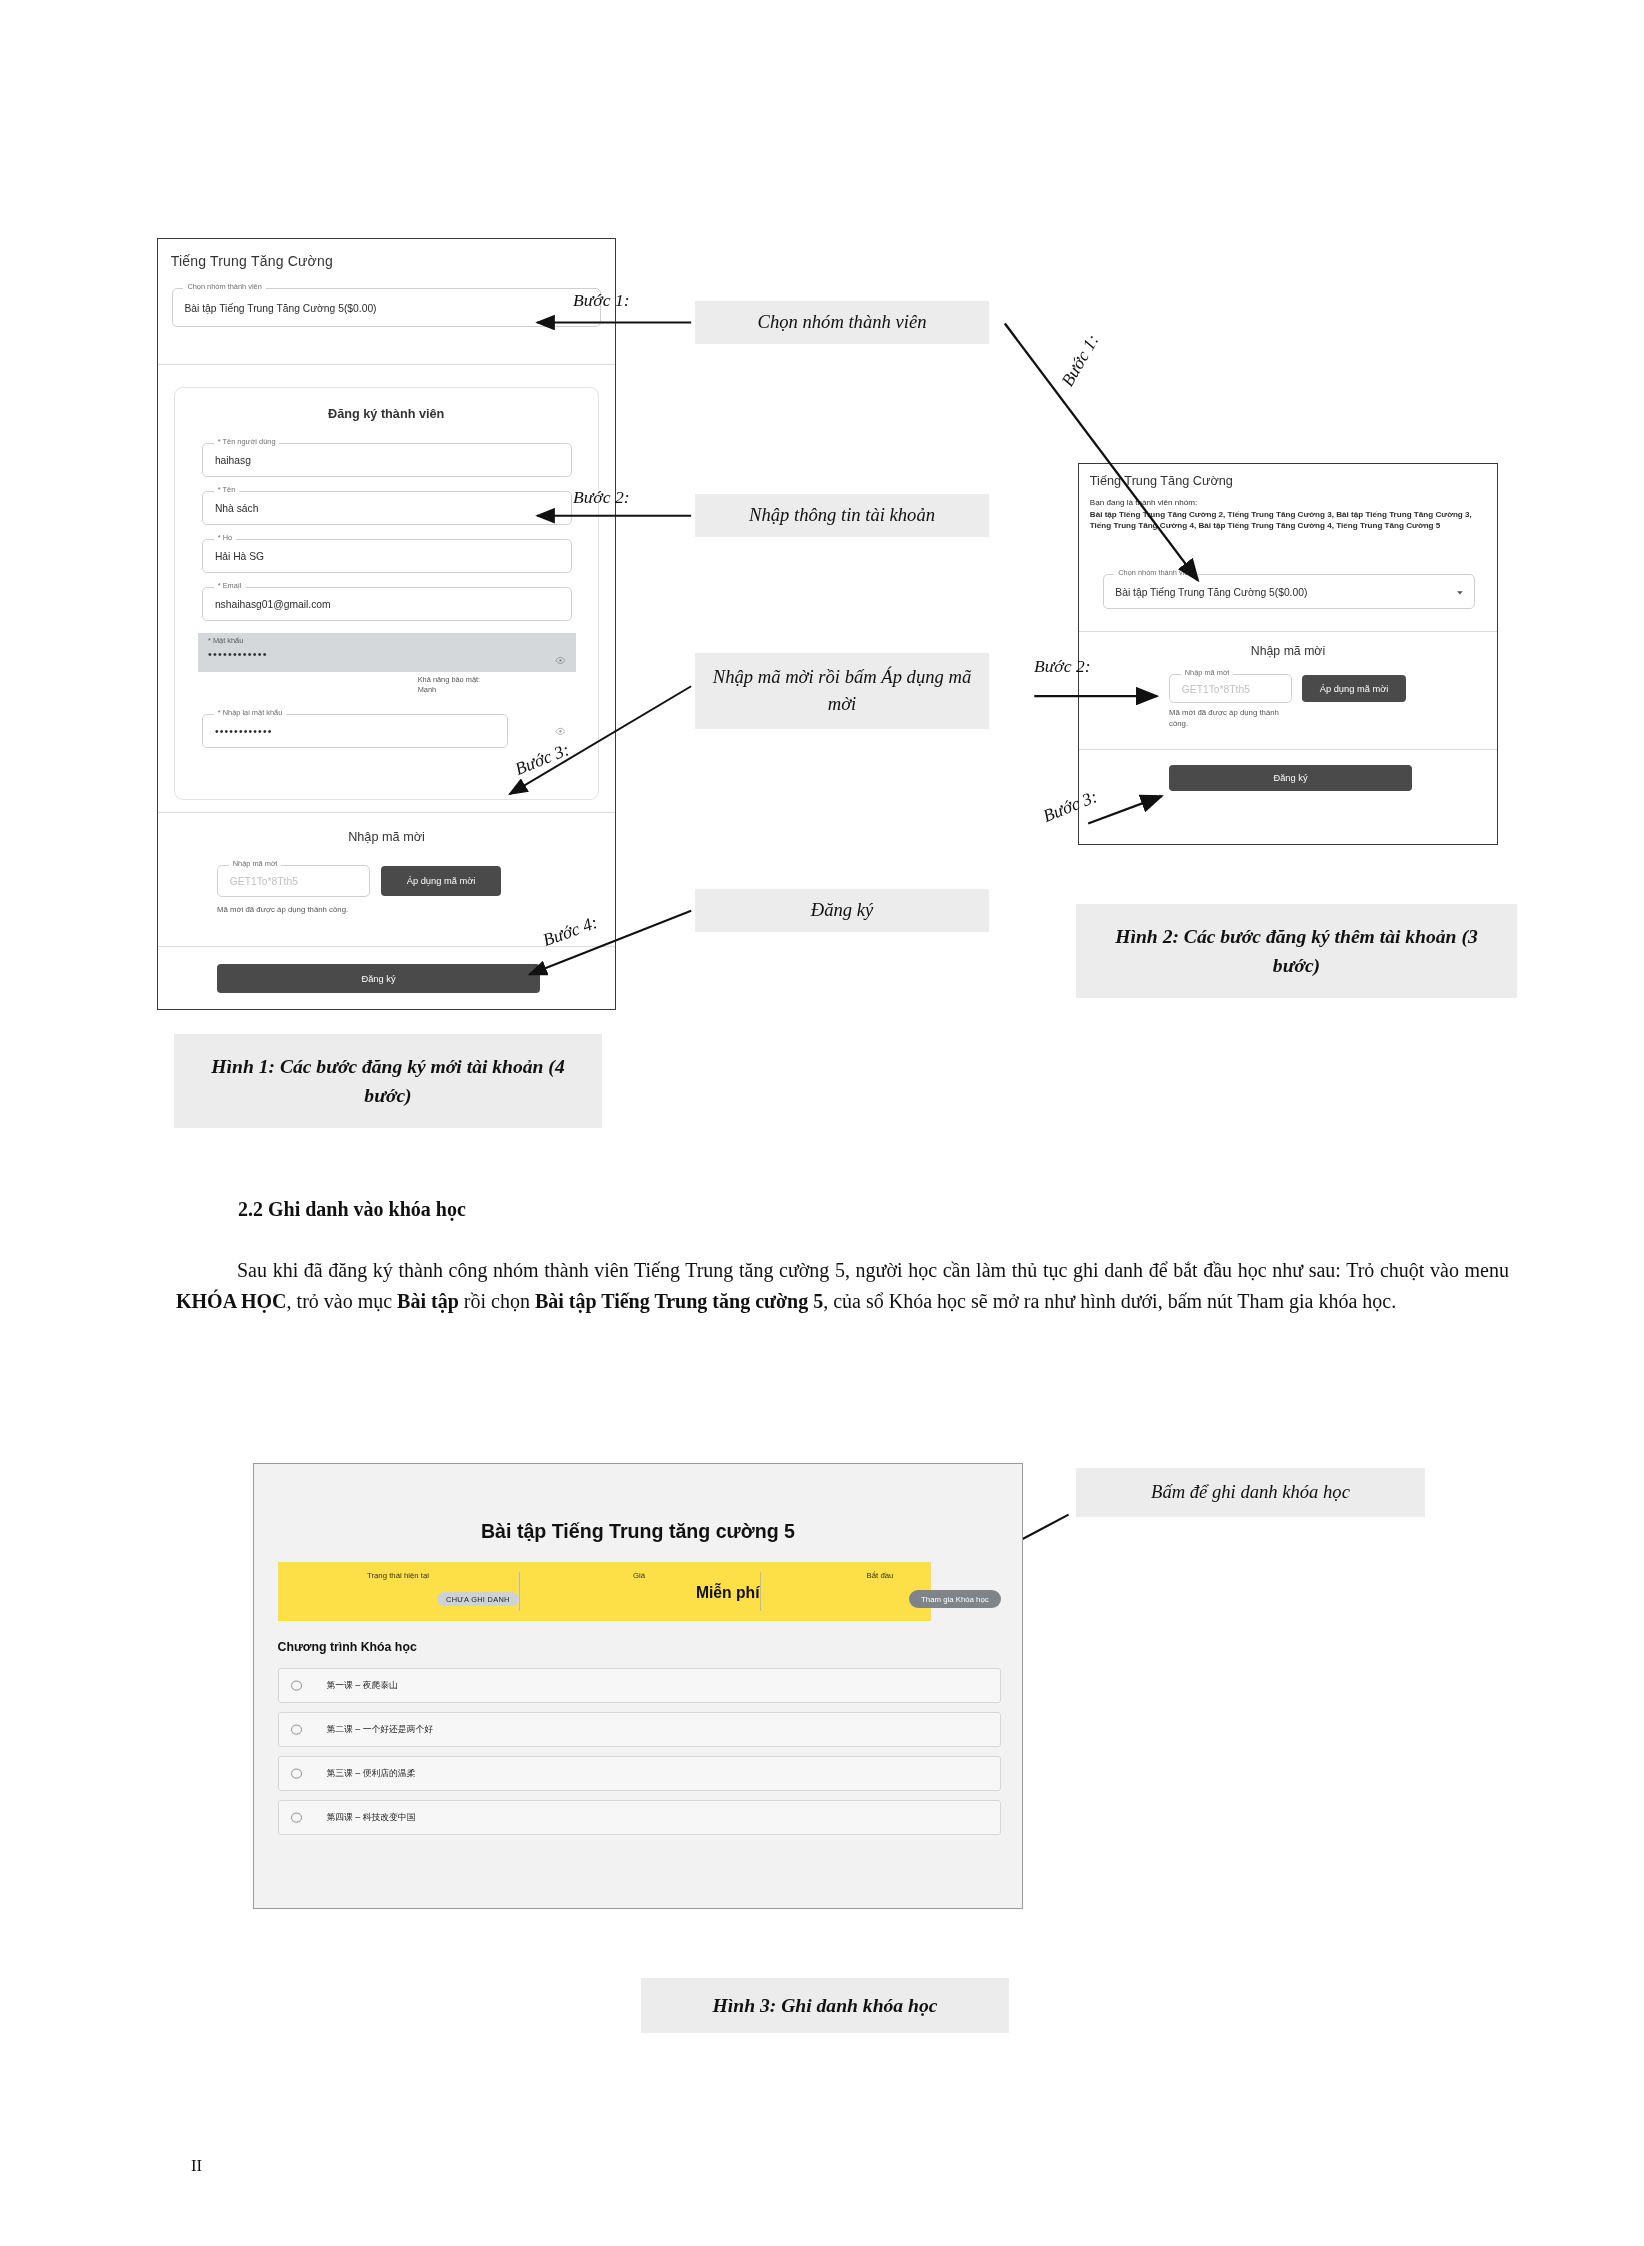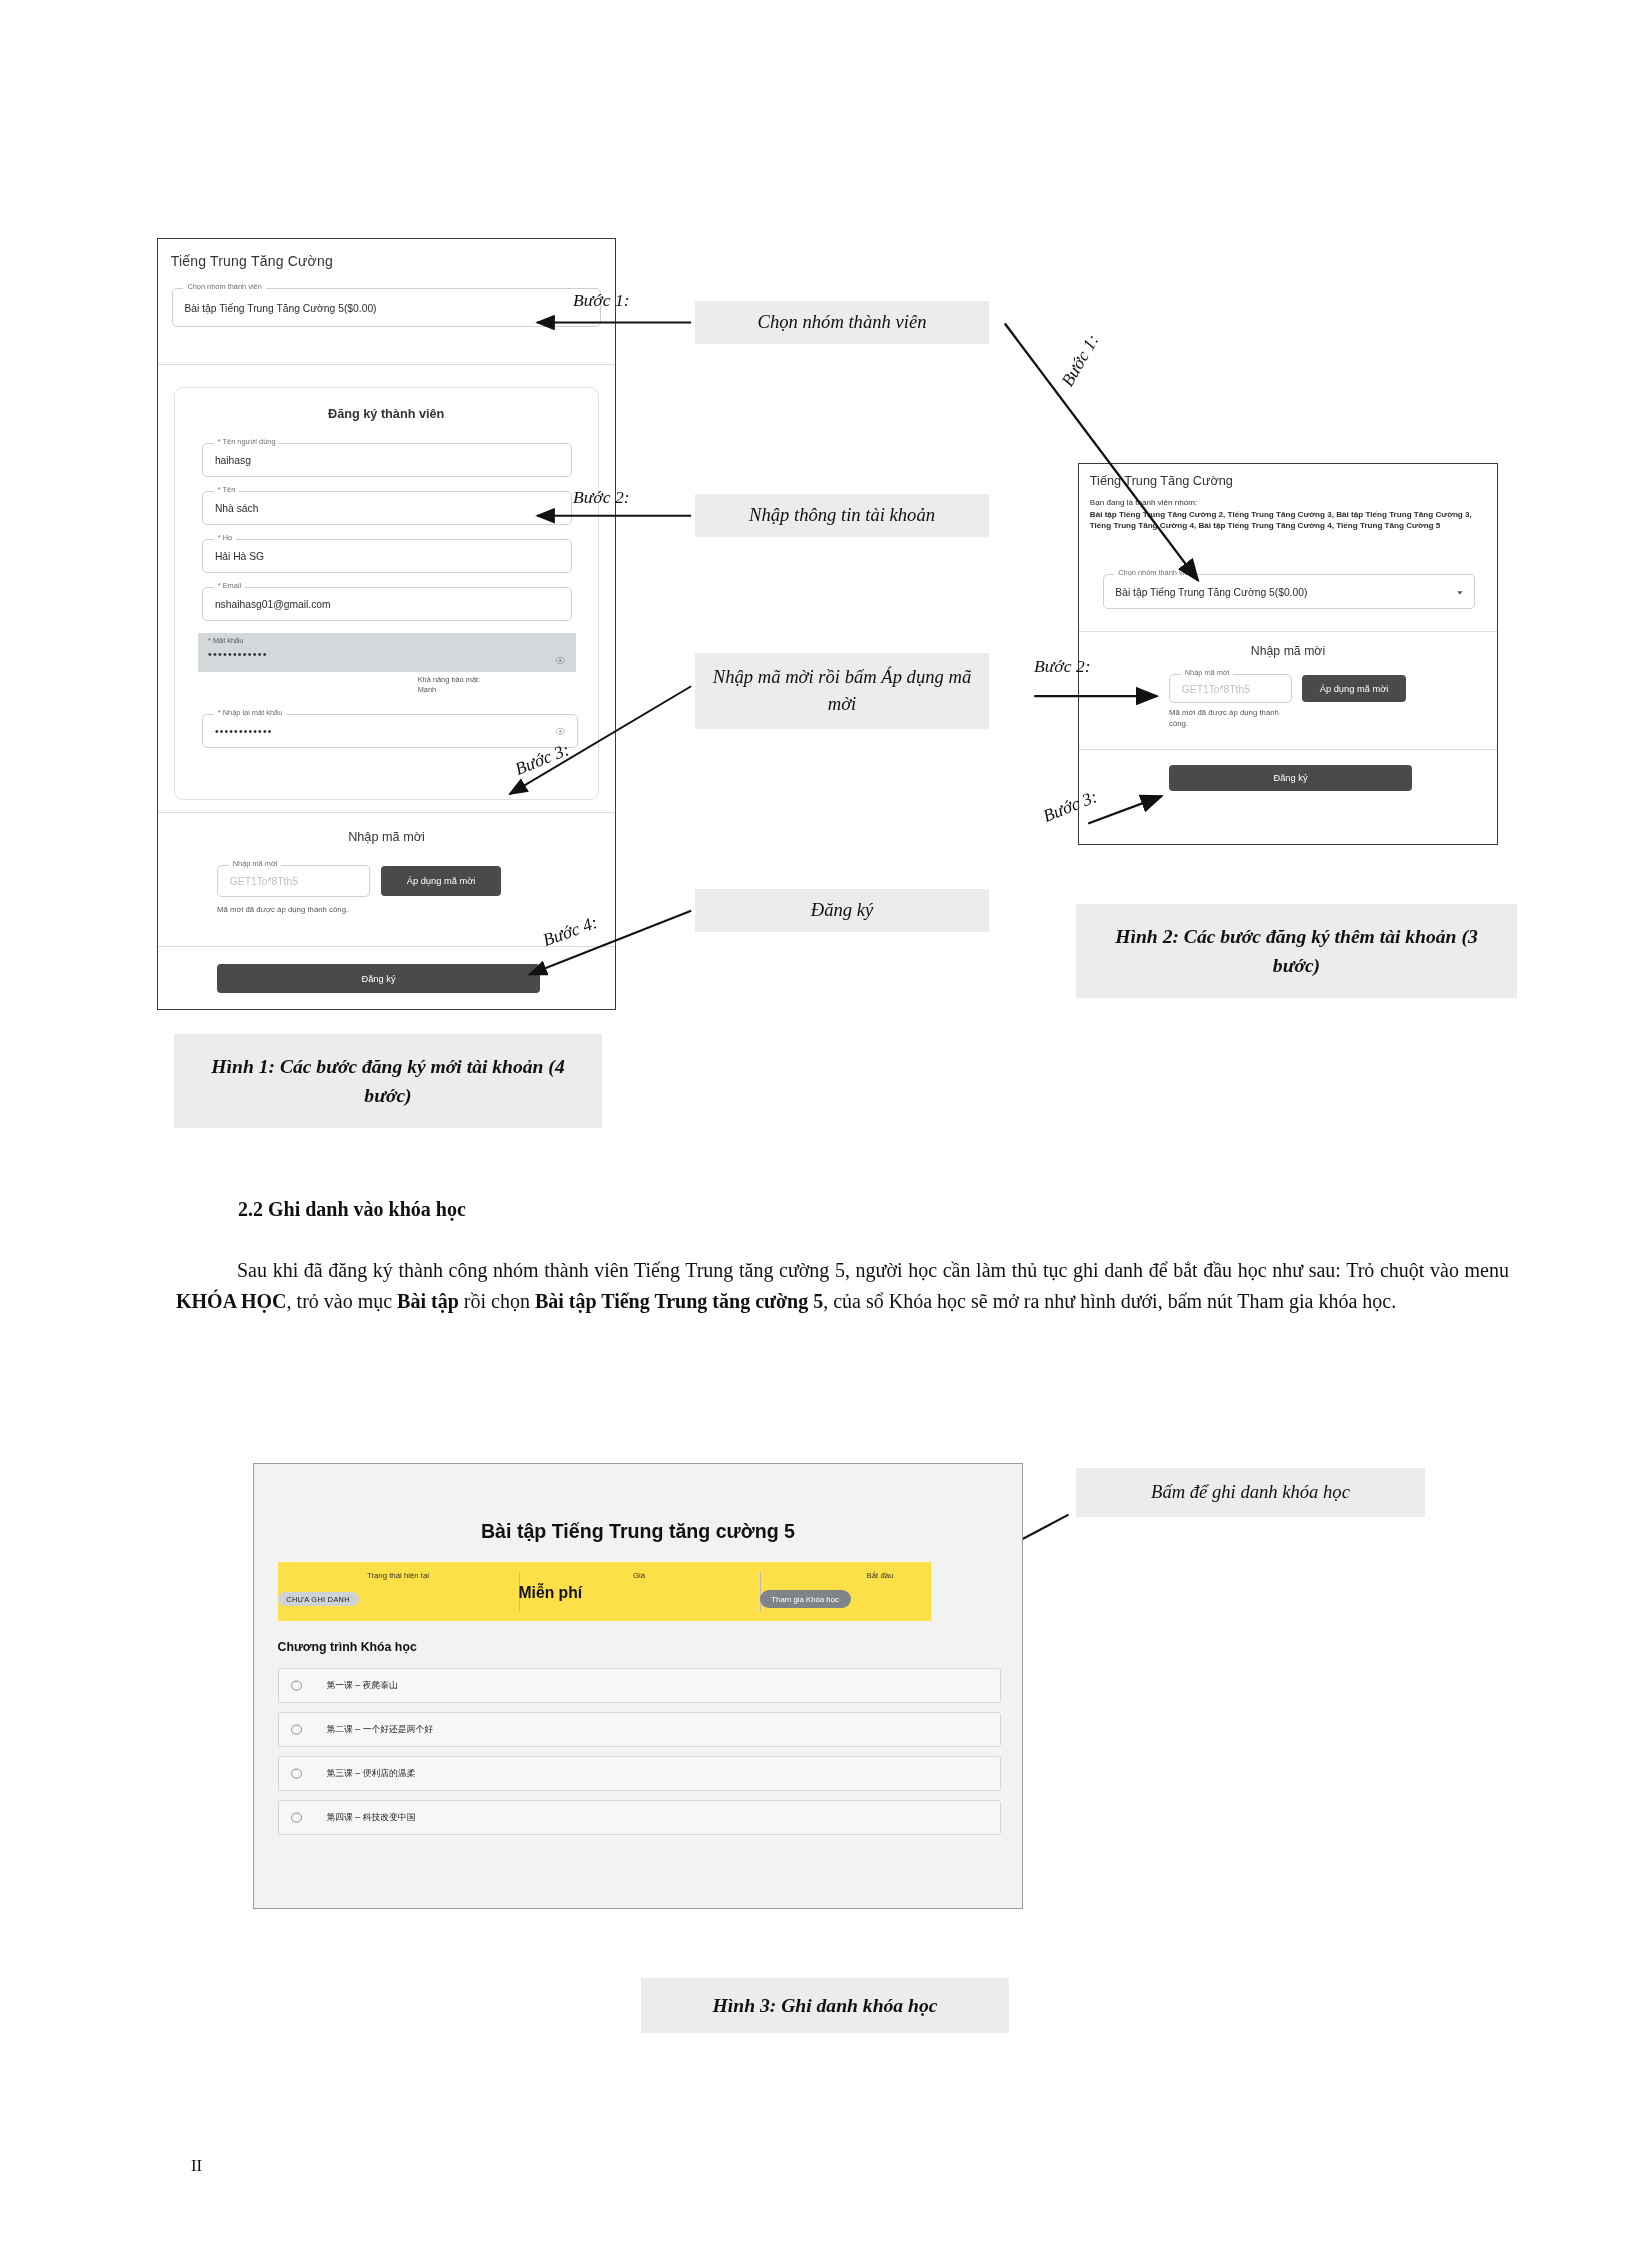--- a/index.html
+++ b/index.html
@@ -78,21 +78,21 @@
   .navitem{position:absolute;font-family:"Liberation Serif", serif;font-size:10.3px;color:#1d1d1d;white-space:nowrap;}
   #logo1{position:absolute;left:9.8px;top:4.9px;font-family:"Liberation Serif", serif;font-size:10.8px;font-weight:bold;color:#111;letter-spacing:0.5px;}
   #logo2{position:absolute;left:9.8px;top:16.7px;font-family:"Liberation Serif", serif;font-size:14.7px;font-weight:bold;color:#111;letter-spacing:0.5px;}
 
   #fig3-title{position:absolute;left:0;top:56px;width:100%;text-align:center;
      font-family:"Liberation Sans", sans-serif;font-weight:bold;font-size:19.6px;color:#111;}
 
   #statusbar{position:absolute;left:23.5px;top:98px;width:653px;height:59px;background:#fde047;}
   .sb-col{position:absolute;top:0;height:100%;}
   .sb-h{position:absolute;width:100%;top:8.8px;text-align:center;font-family:"Liberation Sans",sans-serif;font-size:7.8px;color:#333;}
-  .sb-v{position:absolute;width:100%;top:25.5px;text-align:left;}
+  .sb-v{position:absolute;width:100%;top:25.5px;text-align:right;}
   .badge{display:inline-block;background:#cfd2d5;border-radius:8.8px;padding:2.9px 8.8px;
      font-family:"Liberation Sans",sans-serif;font-size:7.4px;color:#222;letter-spacing:0.3px;}
   .price{font-family:"Liberation Sans",sans-serif;font-weight:bold;font-size:15.7px;color:#111;}
   .joinbtn{display:inline-block;background:#7f8488;color:#fff;border-radius:12.7px;padding:4.9px 11.8px;
      font-family:"Liberation Sans",sans-serif;font-size:7.8px;}
   .sb-sep{position:absolute;top:9.8px;width:1px;height:39px;background:#b9bcbf;}
 
   #prog-h{position:absolute;left:23.5px;top:176px;font-family:"Liberation Sans",sans-serif;
      font-weight:bold;font-size:12.3px;color:#111;}
   .lesson{position:absolute;left:23.5px;width:723px;height:35px;border:1px solid #d6d6d6;
@@ -150,21 +150,21 @@
     <svg class="eye" style="left:380px;top:267px;" viewBox="0 0 24 24">
       <path d="M12 5C6 5 2 12 2 12s4 7 10 7 10-7 10-7-4-7-10-7z" fill="none" stroke="#444" stroke-width="1.6"></path>
       <circle cx="12" cy="12" r="2.6" fill="#444"></circle>
     </svg>
 
     <div class="abs" style="left:243px;top:287px;font-size:7.4px;color:#555;line-height:1.35;">
       <div>Khả năng bảo mật:</div>
       <div>Mạnh</div>
     </div>
 
-    <div class="field" style="left:27.4px;top:326px;width:376px;height:34px;text-decoration:underline;">
+    <div class="field" style="left:27.4px;top:326px;width:306px;height:34px;text-decoration:underline;">
       <span class="lg">* Nhập lại mật khẩu</span>
       <span class="val dots">••••••••••••</span>
     </div>
     <svg class="eye" style="left:380px;top:338px;" viewBox="0 0 24 24">
       <path d="M12 5C6 5 2 12 2 12s4 7 10 7 10-7 10-7-4-7-10-7z" fill="none" stroke="#444" stroke-width="1.6"></path>
       <circle cx="12" cy="12" r="2.6" fill="#444"></circle>
     </svg>
   </div>
 
   <div class="abs sect-div" style="left:0;top:573px;width:100%;"></div>

